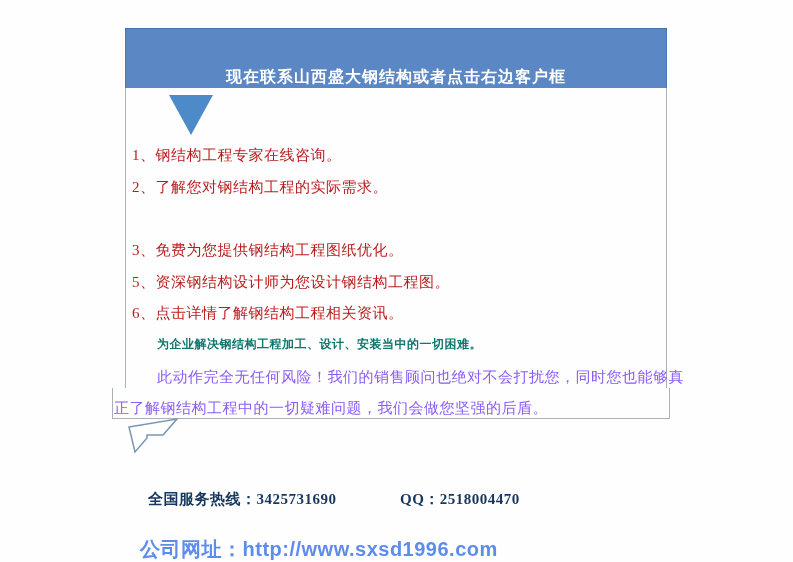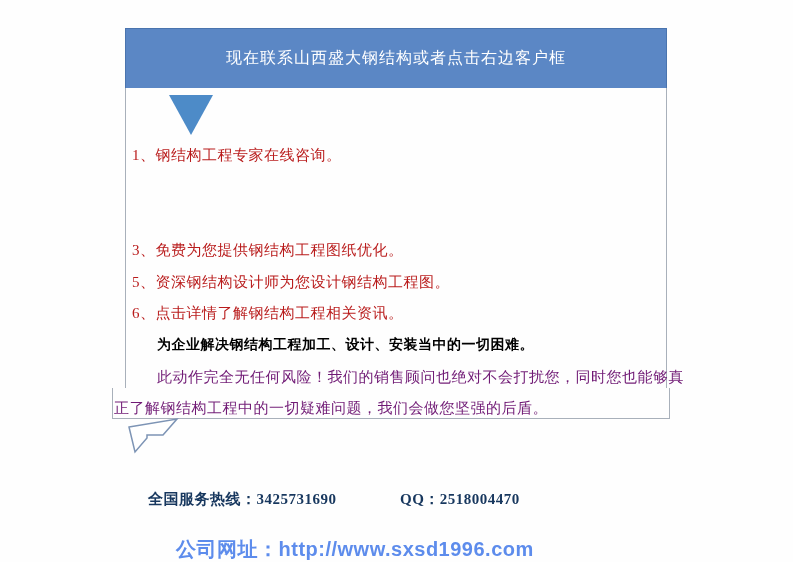--- a/index.html
+++ b/index.html
@@ -3,63 +3,64 @@
 <meta charset="utf-8">
 <style>
   html,body{margin:0;padding:0;background:#ffffff;}
   .page{
     position:relative;width:793px;height:562px;background:#fefefe;overflow:hidden;
     font-family:"Liberation Serif","DejaVu Serif",serif;
   }
   .header{
     position:absolute;left:125px;top:28px;width:540px;height:59px;
     background:#5b87c5;border:1px solid #4a74ae;
-    display:flex;align-items:center;justify-content:center;
-    color:#ffffff;font-size:16px;font-weight:normal;letter-spacing:1px;
+    display:flex;align-items:flex-end;justify-content:center;
+    color:#ffffff;font-size:16px;font-weight:bold;letter-spacing:1px;
   }
   .box-main{
     position:absolute;left:125px;top:88px;width:540px;height:300px;
     border-left:1px solid #a8b0ba;border-right:1px solid #a8b0ba;
     background:#fefefe;
   }
   .box-wide{
     position:absolute;left:112px;top:388px;width:556px;height:30px;
     border-left:1px solid #a8b0ba;border-right:1px solid #a8b0ba;border-bottom:1px solid #a8b0ba;
     background:#fefefe;
   }
   .tri{position:absolute;left:168px;top:94px;width:46px;height:42px;}
   .flag{position:absolute;left:126px;top:416px;width:56px;height:40px;}
   .line{position:absolute;white-space:nowrap;}
   .step{left:132px;font-size:15px;color:#b91c1c;letter-spacing:0.5px;}
-  .hl{left:157px;font-size:14px;font-weight:bold;color:#000000;letter-spacing:0.5px;}
-  .para{font-size:15px;color:#701a75;letter-spacing:0.5px;}
+  .hl{left:157px;font-size:12px;font-weight:bold;color:#0f766e;letter-spacing:0.5px;}
+  .para{font-size:15px;color:#8b5cf6;letter-spacing:0.5px;}
   .intro{left:148px;top:456px;font-size:14px;font-weight:bold;color:#cb4a54;letter-spacing:1px;}
   .navy{font-size:15px;font-weight:bold;color:#17375e;letter-spacing:0.5px;}
   .url{
     left:140px;top:536px;font-size:20px;font-weight:bold;color:#5d8cec;
-    font-family:"Liberation Sans","DejaVu Sans",sans-serif;letter-spacing:0.5px;margin-left:36px;
+    font-family:"Liberation Sans","DejaVu Sans",sans-serif;letter-spacing:0.5px;
   }
 </style>
 </head>
 <body>
 
 <div class="page">
 
   <div class="header">
     <span>现在联系山西盛大钢结构或者点击右边客户框</span>
   </div>
 
   <div class="box-main"></div>
   <div class="box-wide"></div>
 
   <svg class="tri" viewBox="0 0 46 42">
     <polygon points="1,1 45,1 23,41" fill="#4d8bc8"></polygon>
   </svg>
 
   <div class="line step" style="top:146px">1、钢结构工程专家在线咨询。</div>
+  <div class="line step" style="top:178px">2、了解您对钢结构工程的实际需求。</div>
   <div class="line step" style="top:241px">3、免费为您提供钢结构工程图纸优化。</div>
   <div class="line step" style="top:273px">5、资深钢结构设计师为您设计钢结构工程图。</div>
   <div class="line step" style="top:304px">6、点击详情了解钢结构工程相关资讯。</div>
 
   <div class="line hl" style="top:336px">为企业解决钢结构工程加工、设计、安装当中的一切困难。</div>
 
   <div class="line para" style="left:157px;top:368px">此动作完全无任何风险！我们的销售顾问也绝对不会打扰您，同时您也能够真</div>
   <div class="line para" style="left:114px;top:399px">正了解钢结构工程中的一切疑难问题，我们会做您坚强的后盾。</div>
 
   <svg class="flag" viewBox="0 0 56 40">

